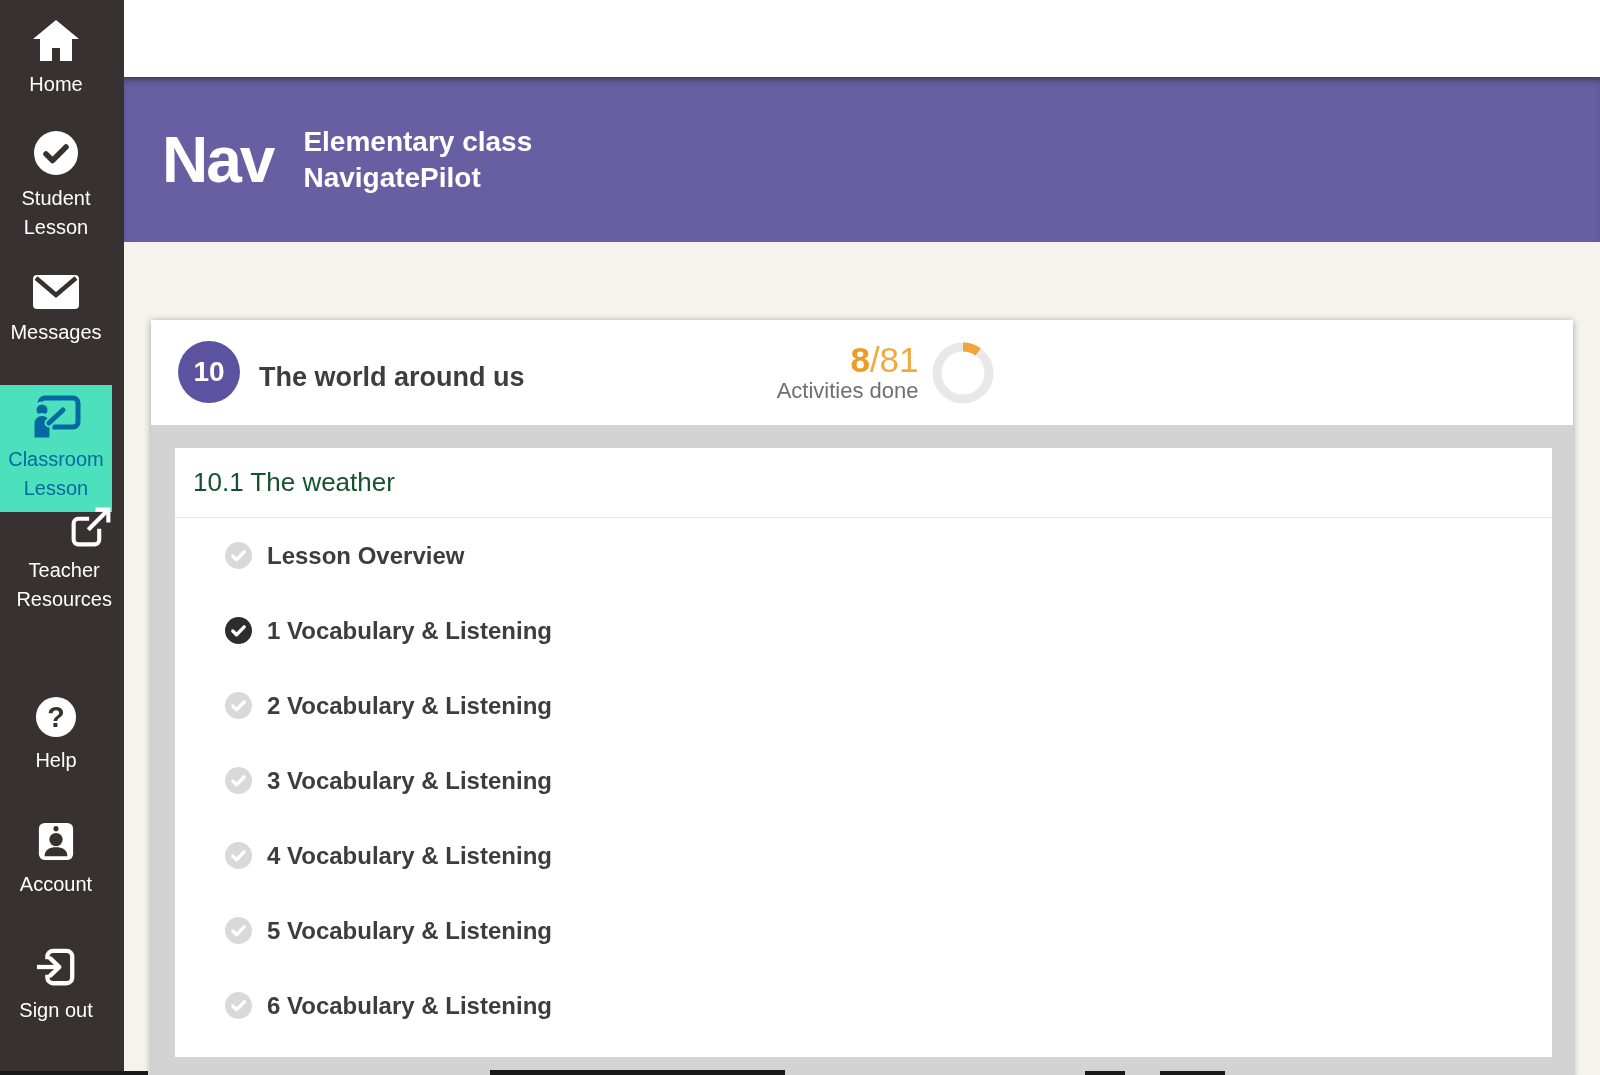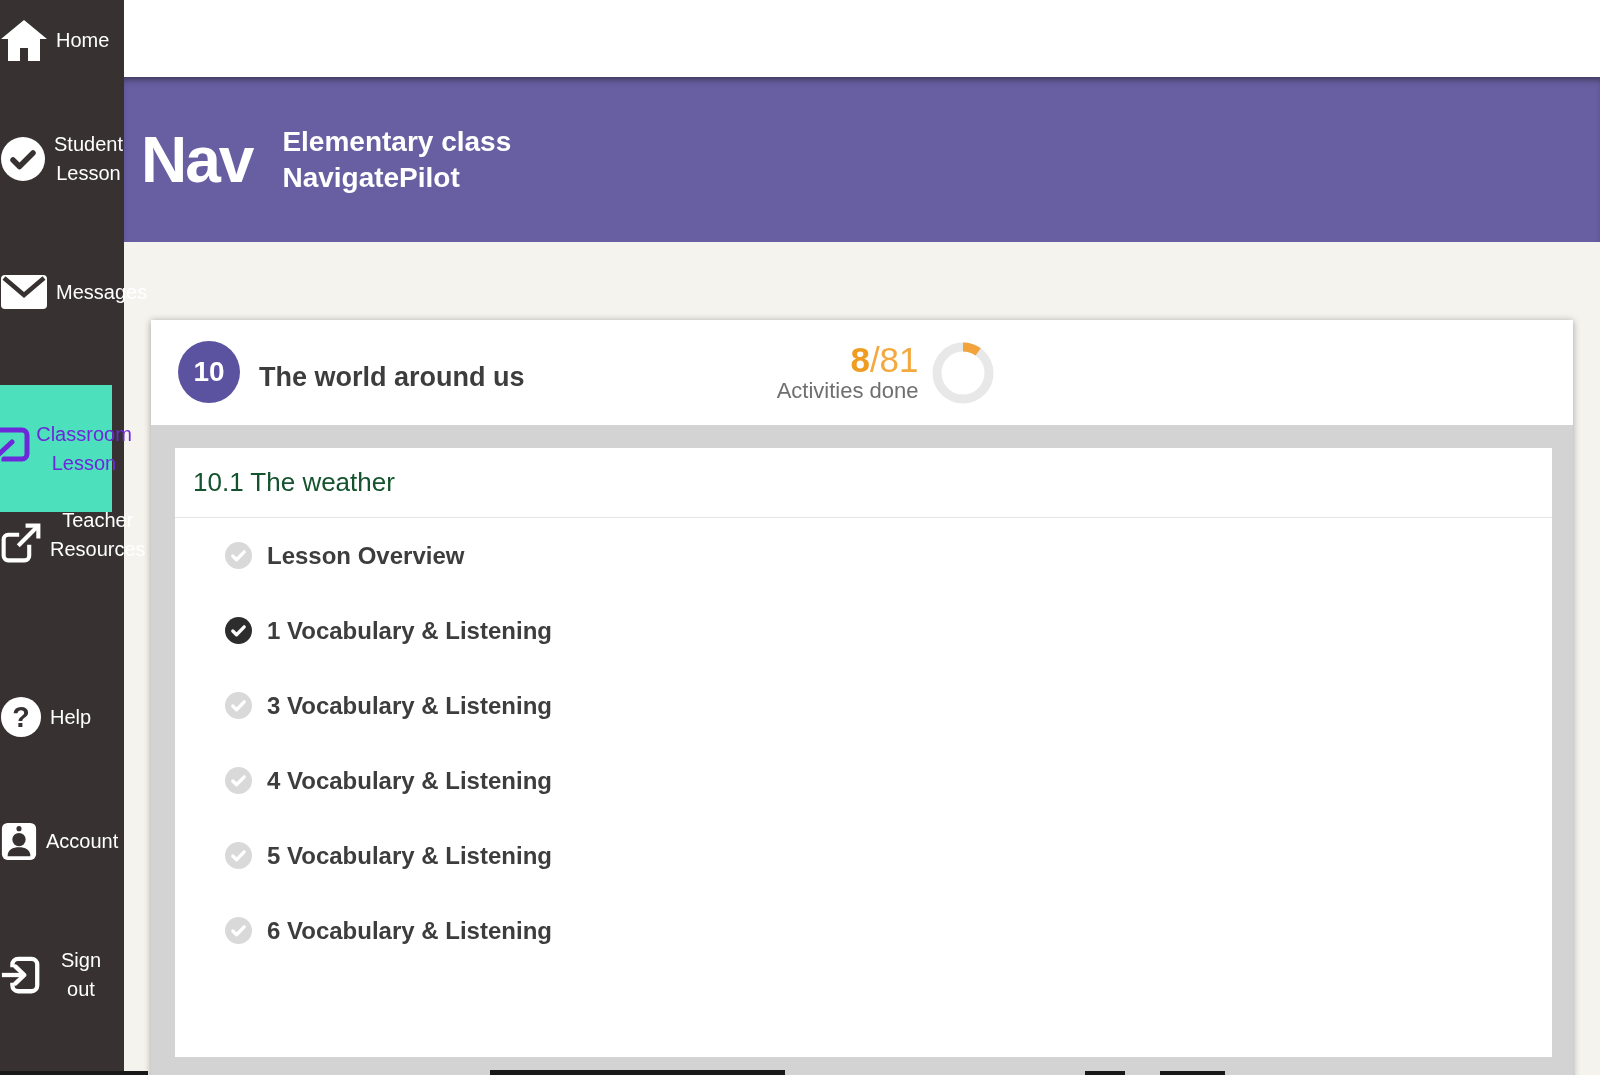--- a/index.html
+++ b/index.html
@@ -15,41 +15,41 @@
     --card-gray:#d3d3d3;
     --orange:#f0a02e;
     --dark-text:#3d3d3d;
     --gray-text:#6f6f6f;
   }
 
   
   .sidebar{ position:absolute; left:0; top:0; width:124px; height:1075px;
     background:var(--sidebar-bg); z-index:10; }
   .nav-item{ position:absolute; left:0; width:112px; display:flex;
-    flex-direction:row; align-items:center; gap:8px; color:#fff;
+    flex-direction:column; align-items:center; gap:8px; color:#fff;
     cursor:pointer; }
   .nav-label{ font-size:20px; line-height:29px; text-align:center;
     white-space:pre-line; }
-  .nav-item.active{ background:var(--teal); color:#6d28d9; height:127px;
+  .nav-item.active{ background:var(--teal); color:#0369a1; height:127px;
     justify-content:center; gap:6px; }
   .nav-home{ top:18px; }
   .nav-student{ top:130px; }
   .nav-messages{ top:274px; }
   .nav-classroom{ top:385px; }
   .nav-teacher{ top:506px;align-items:flex-end; }
   .nav-help{ top:696px; }
   .nav-account{ top:820px; }
   .nav-signout{ top:946px; }
 
   
   .top-white{ position:absolute; left:124px; top:0; width:1476px; height:77px;
     background:#ffffff; }
   .purple-band{ position:absolute; left:124px; top:77px; width:1476px; height:165px;
     background:var(--purple); box-shadow:inset 0 6px 6px -3px rgba(30,30,30,.55);
-    display:flex; align-items:center; padding-left:17px; color:#fff; }
+    display:flex; align-items:center; padding-left:38px; color:#fff; }
   .brand-logo{ font-size:64px; font-weight:800; letter-spacing:-2px; line-height:1; }
   .brand-text{ margin-left:30px; font-weight:700; font-size:28px; line-height:36px; }
   .main-bg{ position:absolute; left:124px; top:242px; width:1476px; height:833px;
     background:var(--main-bg); }
 
   
   .unit-card{ position:absolute; left:151px; top:320px; width:1422px; height:760px;
     background:var(--card-gray); box-shadow:0 1px 7px rgba(0,0,0,.35); z-index:5; }
   .unit-header{ position:relative; height:105px; background:#fff; cursor:pointer; }
   .unit-badge{ position:absolute; left:27px; top:21px; width:62px; height:62px;
@@ -224,20 +224,29 @@
     <div class="lesson-row">
       <span class="check" data-state="done">
         <svg viewBox="0 0 26 26" width="27" height="27">
             <circle class="c" cx="13" cy="13" r="13"></circle>
             <path d="M7.5 13.5 l3.6 3.6 L18.5 9.5" fill="none" stroke="#fff" stroke-width="3.2" stroke-linecap="round" stroke-linejoin="round"></path>
           </svg>
       </span>
       <span class="lesson-label">1 Vocabulary &amp; Listening</span>
     </div>
 
+    <div class="lesson-row">
+      <span class="check" data-state="todo">
+        <svg viewBox="0 0 26 26" width="27" height="27">
+            <circle class="c" cx="13" cy="13" r="13"></circle>
+            <path d="M7.5 13.5 l3.6 3.6 L18.5 9.5" fill="none" stroke="#fff" stroke-width="3.2" stroke-linecap="round" stroke-linejoin="round"></path>
+          </svg>
+      </span>
+      <span class="lesson-label">2 Vocabulary &amp; Listening</span>
+    </div>
 
     <div class="lesson-row">
       <span class="check" data-state="todo">
         <svg viewBox="0 0 26 26" width="27" height="27">
             <circle class="c" cx="13" cy="13" r="13"></circle>
             <path d="M7.5 13.5 l3.6 3.6 L18.5 9.5" fill="none" stroke="#fff" stroke-width="3.2" stroke-linecap="round" stroke-linejoin="round"></path>
           </svg>
       </span>
       <span class="lesson-label">3 Vocabulary &amp; Listening</span>
     </div>

